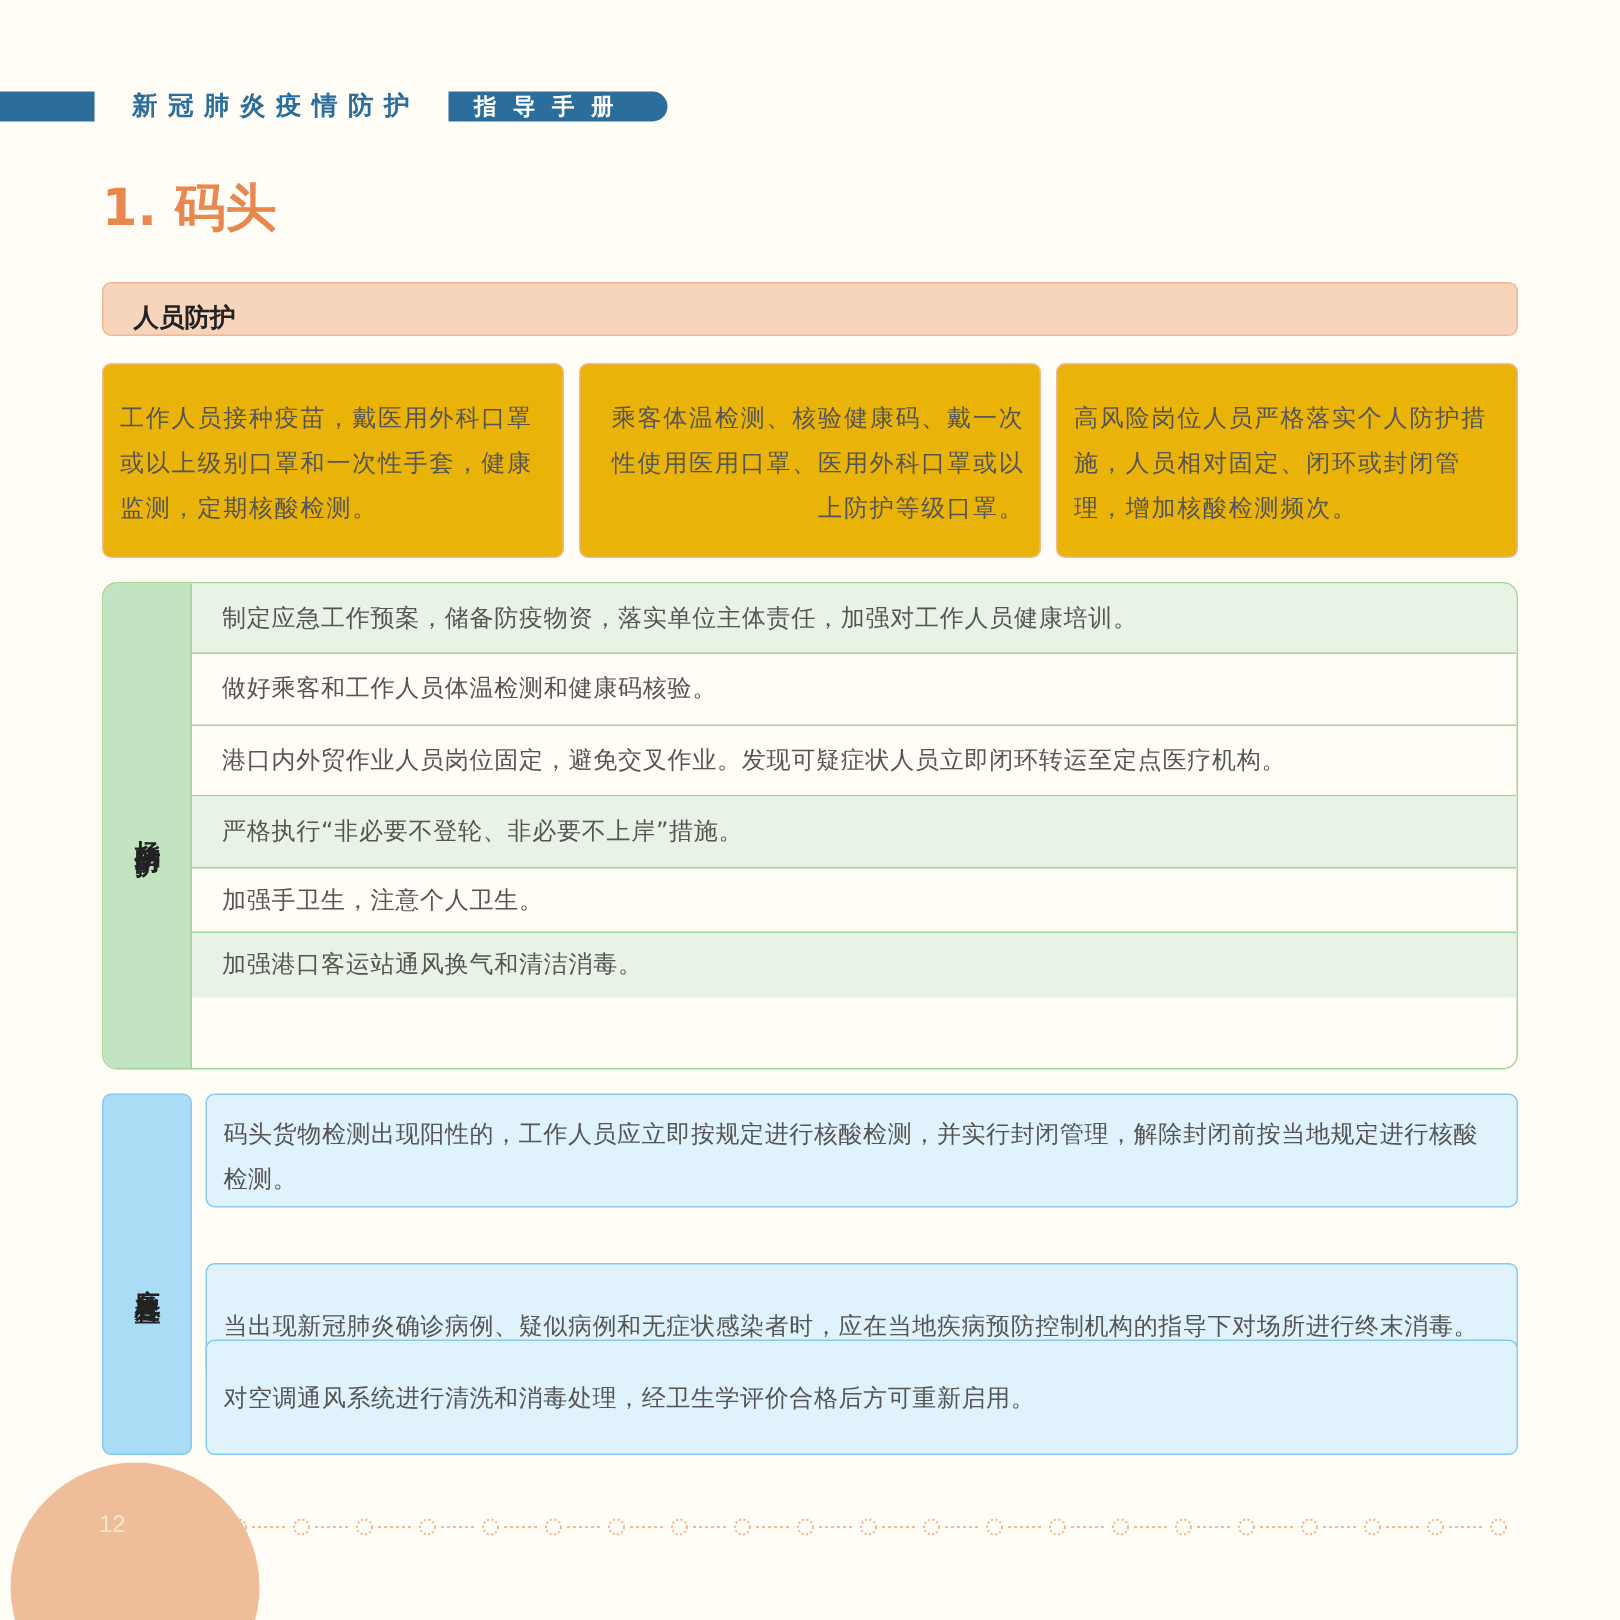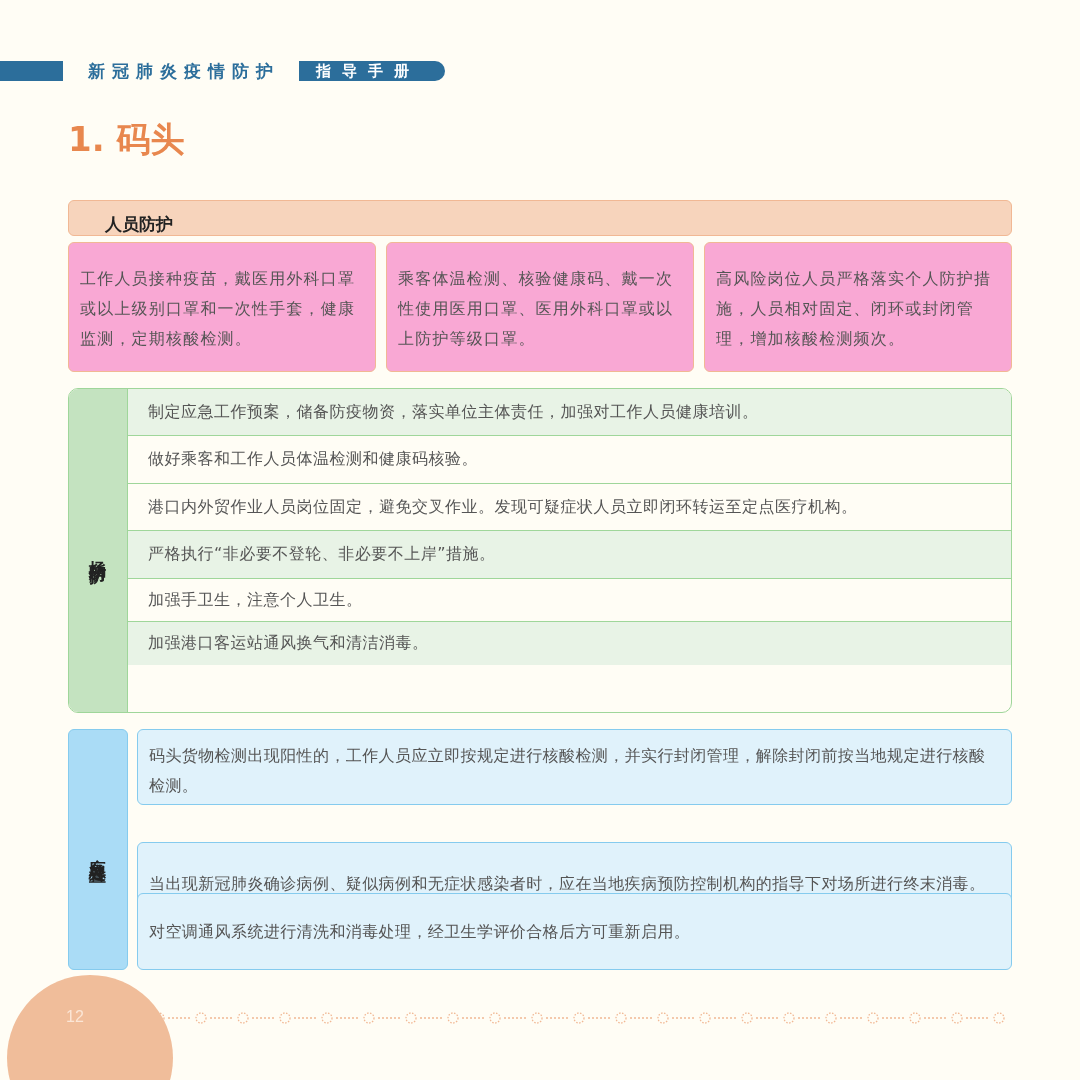--- a/index.html
+++ b/index.html
@@ -21,32 +21,32 @@
     background: #2c6e9b; border-radius: 0 10px 10px 0;
     color: #fff; font-size: 15px; font-weight: bold; letter-spacing: 11px;
     line-height: 20px; padding-left: 17px;
   }
   .page-title {
     position: absolute; left: 68px; top: 114px; height: 50px; line-height: 50px;
     font-size: 34px; font-weight: bold; color: #e8874e;
   }
   
   .p-head {
-    position: absolute; left: 68px; top: 200px; width: 944px; height: 36px;
+    position: absolute; left: 68px; top: 188px; width: 944px; height: 36px;
     background: #f7d4bc; border: 1px solid #f1b894; border-radius: 6px;
-    font-size: 17px; font-weight: bold; color: #222; line-height: 46px; padding-left: 36px;
+    font-size: 17px; font-weight: bold; color: #222; line-height: 46px; padding-left: 20px;
   }
   .p-card {
     position: absolute; top: 242px; width: 308px; height: 130px;
-    background: #f9a8d4; border: 1px solid #f1b894; border-radius: 6px;
+    background: #eab308; border: 1px solid #f1b894; border-radius: 6px;
     font-size: 16px; line-height: 30px; color: #555; padding: 21px 10px 0 11px;
     letter-spacing: 1.2px;
   }
   .p-card.c0 { left: 68px; }
-  .p-card.c1 { left: 386px; }
+  .p-card.c1 { left: 386px; text-align: right; }
   .p-card.c2 { left: 704px; }
   
   .site {
     position: absolute; left: 68px; top: 388px; width: 944px; height: 325px;
     border: 1px solid #9fd69a; border-radius: 10px; overflow: hidden; background: #fffdf5;
   }
   .site-label {
     position: absolute; left: 0; top: 0; width: 59px; height: 100%;
     background: #c4e3c0; border-right: 1px solid #9fd69a;
     display: flex; align-items: center; justify-content: center;

